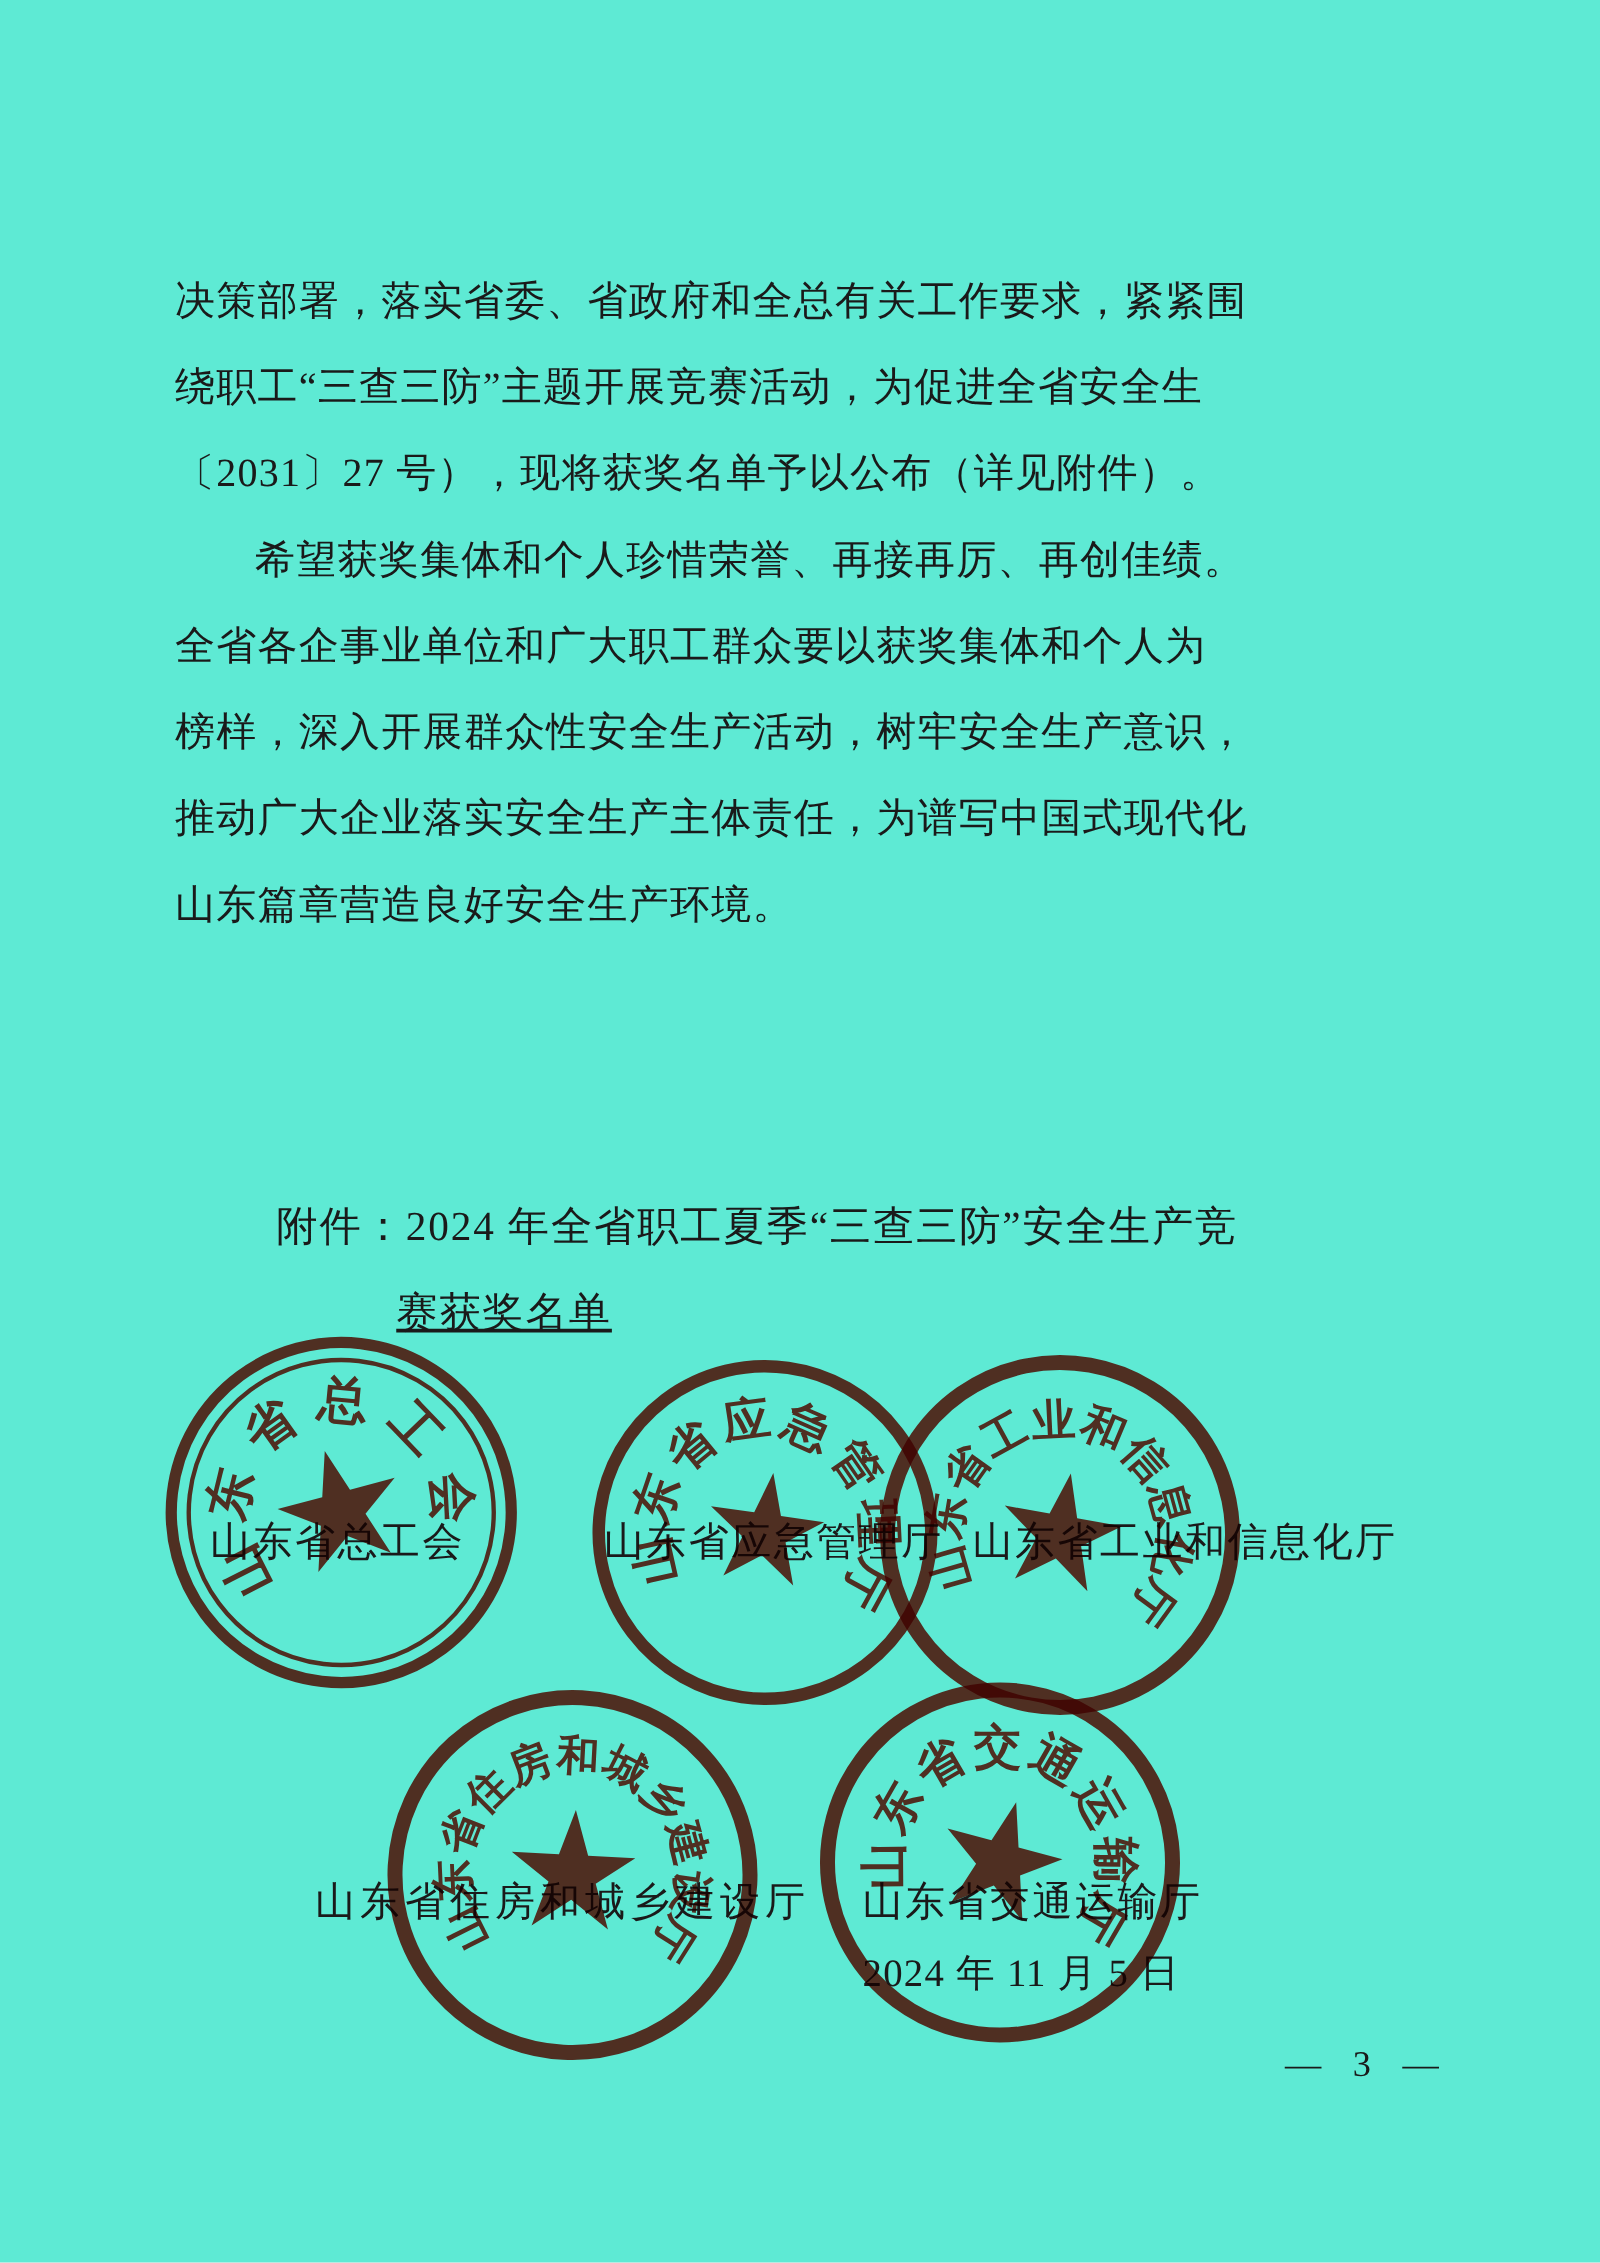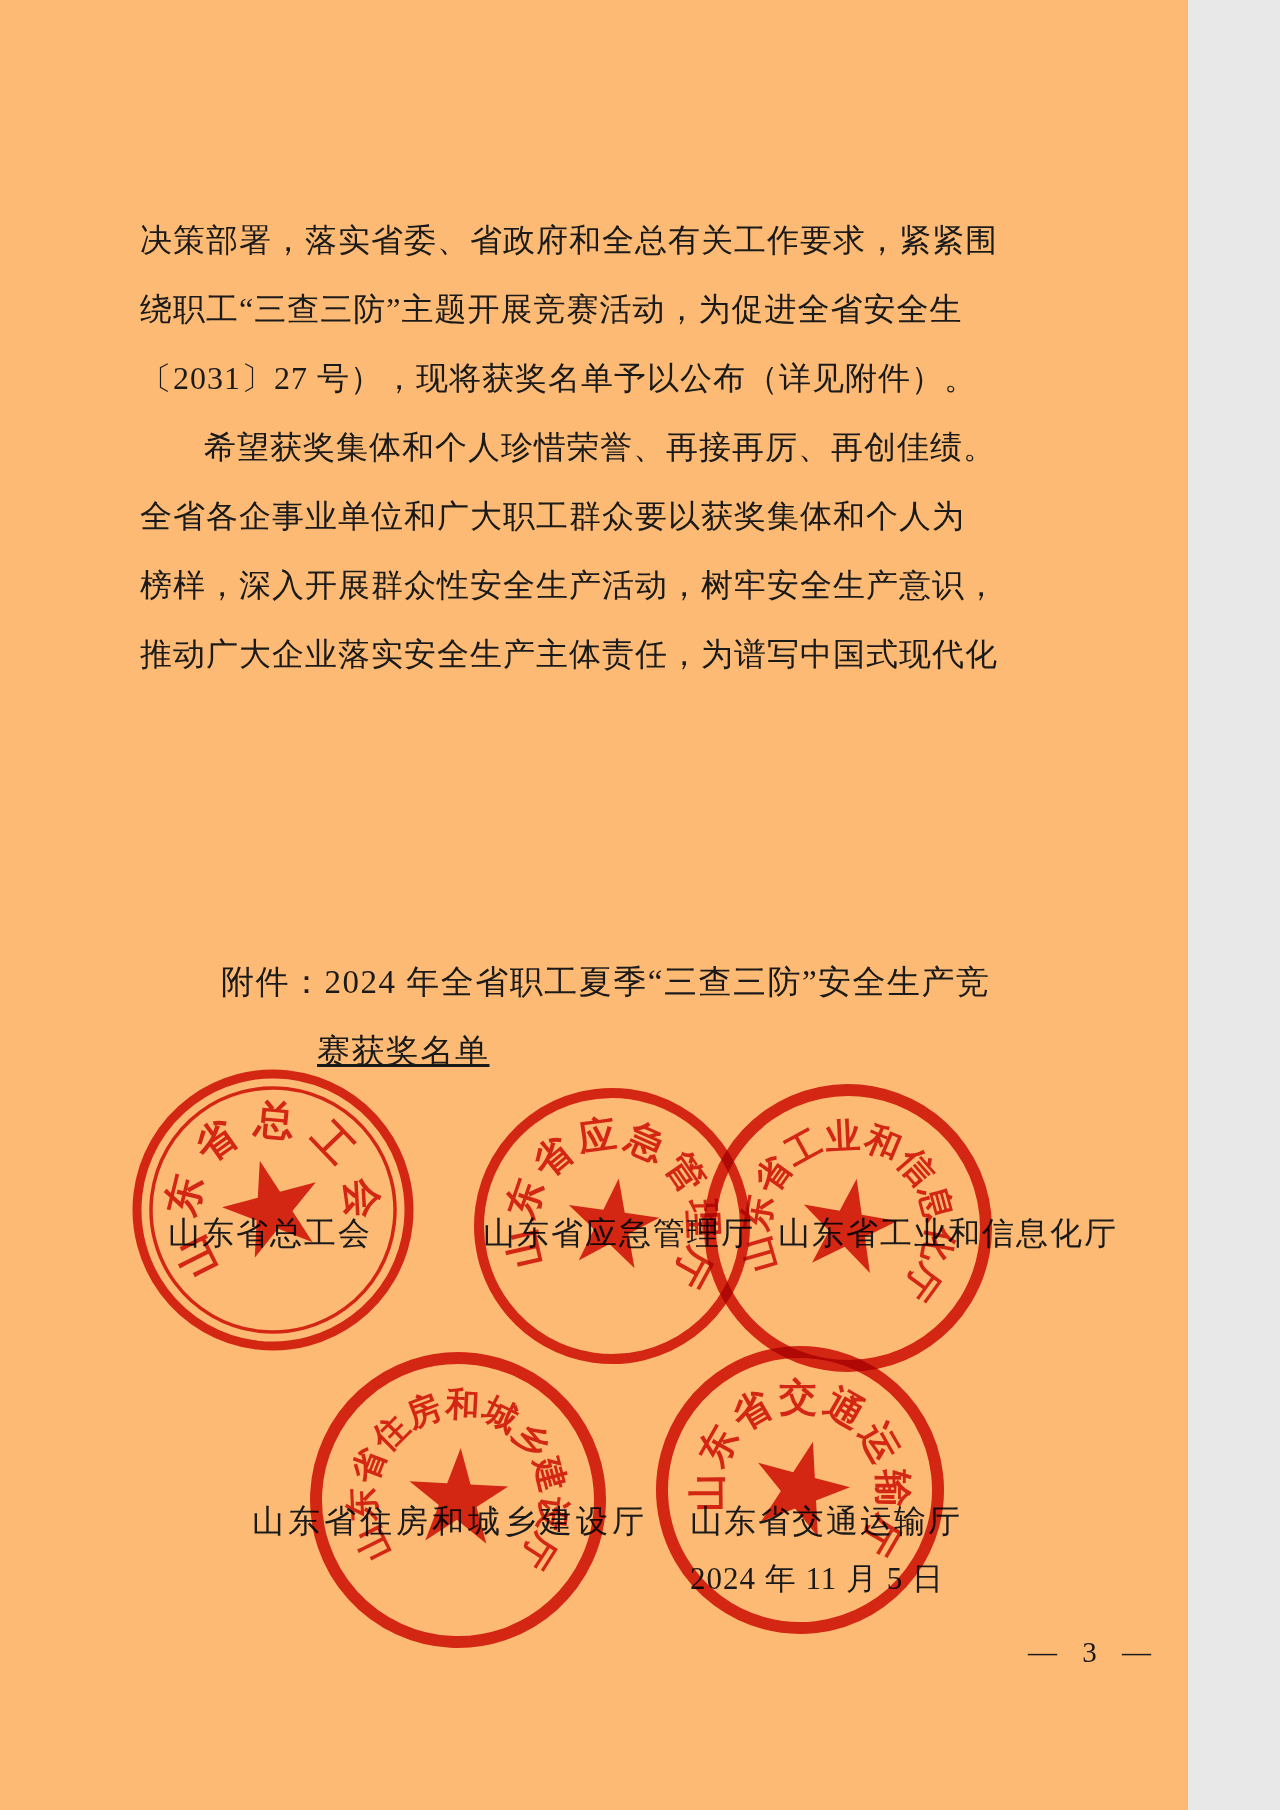--- a/index.html
+++ b/index.html
@@ -1,17 +1,17 @@
 <!DOCTYPE html>
 <html><head>
 <meta charset="utf-8">
 <style>
   html,body{margin:0;padding:0;background:#e8e8e8;}
   .page{
-    position:relative;width:1188px;height:1810px;background:#fdba74;
+    position:relative;width:1280px;height:1810px;background:#5eead4;
     font-family:"Liberation Serif","DejaVu Serif",serif;color:#1a1a1a;
     overflow:hidden;
   }
   .bodytext{
     position:absolute;left:140px;top:206px;
     font-size:32px;line-height:69px;letter-spacing:1px;white-space:nowrap;
   }
   .line{height:69px;}
   .indent{padding-left:64px;}
   .attachment{
@@ -39,20 +39,21 @@
 <div class="page">
 
   <div class="bodytext">
     <div class="line">决策部署，落实省委、省政府和全总有关工作要求，紧紧围</div>
     <div class="line">绕职工“三查三防”主题开展竞赛活动，为促进全省安全生</div>
     <div class="line">〔2031〕27 号），现将获奖名单予以公布（详见附件）。</div>
     <div class="line indent">希望获奖集体和个人珍惜荣誉、再接再厉、再创佳绩。</div>
     <div class="line">全省各企事业单位和广大职工群众要以获奖集体和个人为</div>
     <div class="line">榜样，深入开展群众性安全生产活动，树牢安全生产意识，</div>
     <div class="line">推动广大企业落实安全生产主体责任，为谱写中国式现代化</div>
+    <div class="line">山东篇章营造良好安全生产环境。</div>
   </div>
 
   <div class="attachment">
     <div class="line">附件：2024 年全省职工夏季“三查三防”安全生产竞</div>
     <div class="line att2">赛获奖名单</div>
   </div>
 
   <div class="sig sig-r1a">山东省总工会</div>
   <div class="sig sig-r1b">山东省应急管理厅</div>
   <div class="sig sig-r1c">山东省工业和信息化厅</div>

